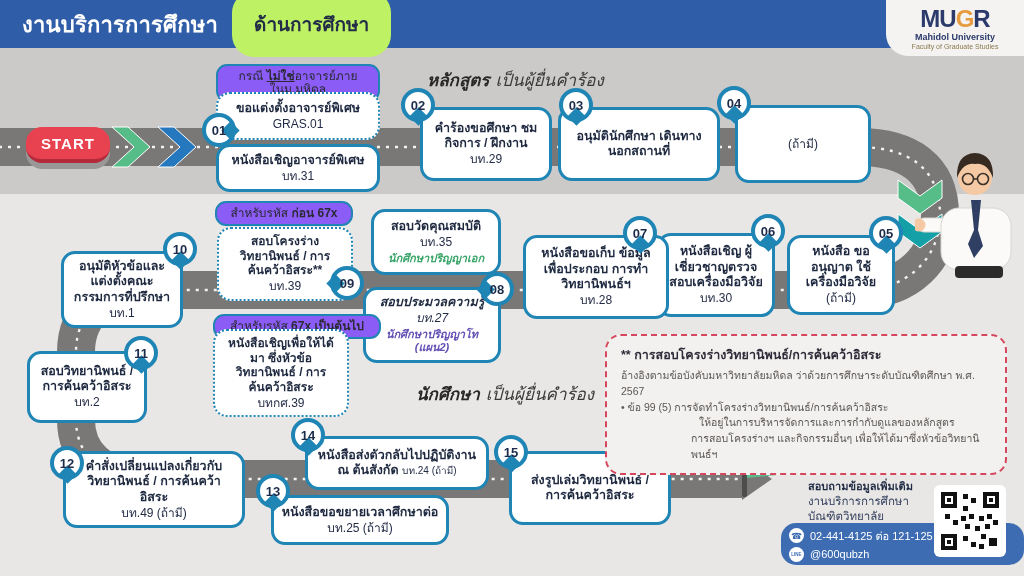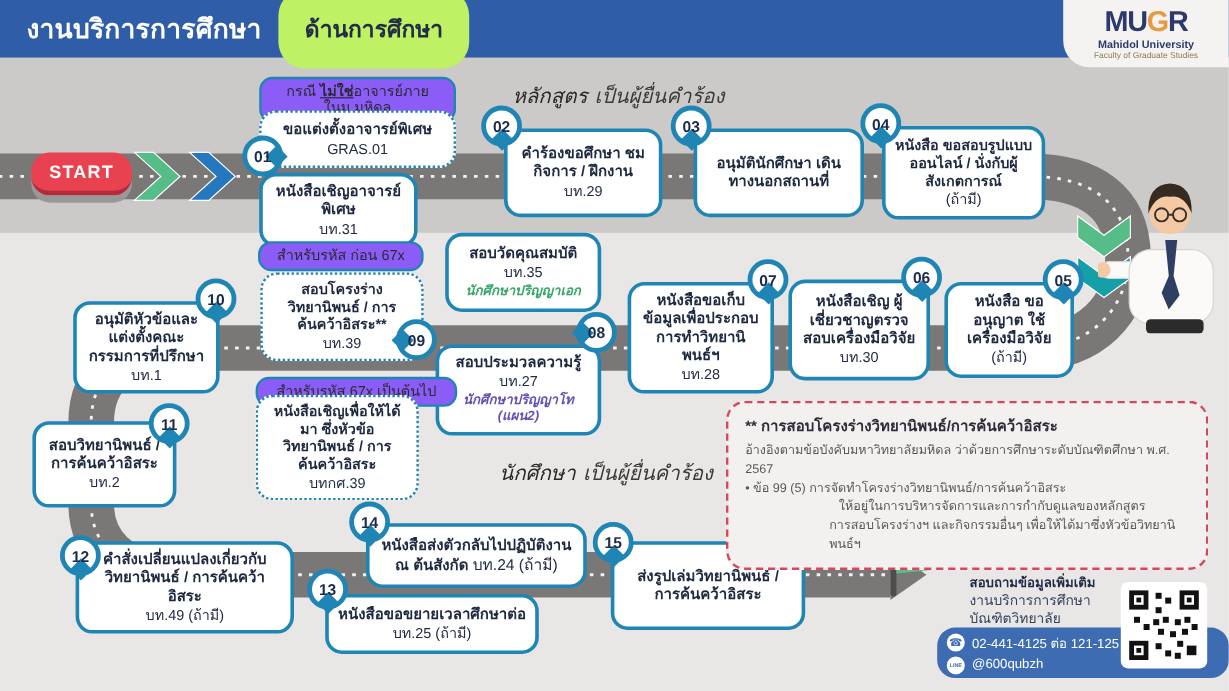--- a/index.html
+++ b/index.html
@@ -15,32 +15,32 @@
   .logo-brand .g{color:#e79b3f;}
   .logo-l1{font-size:9px;font-weight:bold;color:#2b3a6b;margin-top:2px;}
   .logo-l2{font-size:7px;color:#8a7a4f;margin-top:1px;}
   
   svg.layer{position:absolute;left:0;top:0;z-index:1;}
   .person{position:absolute;left:915px;top:138px;z-index:2;}
   
   .start-btn{position:absolute;left:26px;top:127px;width:84px;height:32px;background:#e8414f;border-radius:16px;border-bottom:4px solid #b32a3b;box-shadow:0 6px 0 #9a9896;color:#fff;font-weight:bold;font-size:15px;letter-spacing:1px;display:flex;align-items:center;justify-content:center;z-index:3;}
   
   .sec{position:absolute;z-index:4;font-style:italic;font-size:17px;color:#3c3a38;}
-  .sec b{font-weight:400;color:#2a2826;margin-right:6px;}
+  .sec b{font-weight:700;color:#2a2826;margin-right:6px;}
   
   .box{position:absolute;z-index:4;background:#fff;border:3px solid #1f85b5;border-radius:14px;display:flex;flex-direction:column;align-items:center;justify-content:center;text-align:center;padding:5px 7px;box-sizing:border-box;line-height:1.22;}
   .box.dotted{border:2.5px dotted #1f85b5;}
   .box .t{font-weight:bold;font-size:12.5px;color:#1e2940;}
   .box .c{font-size:12px;color:#232c46;margin-top:1px;}
-  .box .ci{font-weight:normal;font-size:13px;color:#232c46;}
+  .box .ci{font-weight:normal;font-size:10px;color:#232c46;}
   .box .n-green{font-size:11px;font-weight:bold;font-style:italic;color:#3aa569;margin-top:2px;}
   .box .n-purple{font-size:11px;font-weight:bold;font-style:italic;color:#6550b4;margin-top:2px;}
-  .box.ital .t,.box.ital .c{}
+  .box.ital .t,.box.ital .c{font-style:italic;}
   .pill-label{position:absolute;z-index:4;background:#8b5cf6;border:2px solid #1f85b5;border-radius:11px;font-size:12px;color:#2a2a33;text-align:center;padding:4px 4px;box-sizing:border-box;line-height:1.1;}
-  .pill-label b{font-weight:400;}
+  .pill-label b{font-weight:700;}
   .pill-label .u{text-decoration:underline;font-weight:800;}
   
   .pin{position:absolute;z-index:5;width:34px;height:34px;background:#fff;border:4.5px solid #1f85b5;border-radius:50%;box-sizing:border-box;display:flex;align-items:center;justify-content:center;font-weight:bold;font-size:13px;color:#1c2b4a;}
   .pin::before{content:"";position:absolute;width:13px;height:13px;background:#1f85b5;transform:rotate(45deg);z-index:-1;}
   .pin.tail-d::before{bottom:-5px;left:50%;margin-left:-6.5px;}
   .pin.tail-r::before{right:-5px;top:50%;margin-top:-6.5px;}
   .pin.tail-l::before{left:-5px;top:50%;margin-top:-6.5px;}
   
   .note-box{position:absolute;left:605px;top:334px;width:402px;z-index:4;background:#f3f1ef;border:2.5px dashed #d6475e;border-radius:16px;padding:9px 14px 10px 14px;box-sizing:border-box;}
   .note-title{font-size:12.5px;font-weight:bold;color:#2e2c38;margin-bottom:3px;}
@@ -101,45 +101,44 @@
     <b>นักศึกษา</b><span>เป็นผู้ยื่นคำร้อง</span>
   </div>
 
   <div class="pill-label" style="left:216px;top:64px;width:164px;">
     <span>กรณี </span><span class="u">ไม่ใช่</span><span>อาจารย์ภายในม.มหิดล</span>
   </div>
   <div class="box dotted" style="left:216px;top:92px;width:164px;min-height:48px;">
     <div class="t">ขอแต่งตั้งอาจารย์พิเศษ</div>
     <div class="c">GRAS.01</div>
   </div>
-  <div class="box" style="left:216px;top:144px;width:132px;min-height:48px;">
+  <div class="box" style="left:216px;top:144px;width:164px;min-height:48px;">
     <div class="t">หนังสือเชิญอาจารย์พิเศษ</div>
     <div class="c">บท.31</div>
   </div>
   <div class="pin tail-r" style="left:202px;top:113px;">
       <span>01</span>
     </div>
 
   <div class="box" style="left:420px;top:107px;width:132px;min-height:74px;">
     <div class="t">คำร้องขอศึกษา ชมกิจการ / ฝึกงาน</div>
     <div class="c">บท.29</div>
   </div>
   <div class="pin tail-d" style="left:401px;top:88px;">
       <span>02</span>
     </div>
 
-  <div class="box" style="left:578px;top:107px;width:142px;min-height:74px;">
+  <div class="box" style="left:558px;top:107px;width:162px;min-height:74px;">
     <div class="t">อนุมัตินักศึกษา เดินทางนอกสถานที่</div>
   </div>
   <div class="pin tail-d" style="left:559px;top:88px;">
       <span>03</span>
     </div>
 
   <div class="box" style="left:735px;top:105px;width:136px;min-height:78px;font-size:11.5px;">
-    <div class="t" style="font-size:12px;">หนังสือ ขอสอบรูปแบบออนไลน์ / นั่งกับผู้สังเกตการณ์</div>
     <div class="c">(ถ้ามี)</div>
   </div>
   <div class="pin tail-d" style="left:717px;top:86px;">
       <span>04</span>
     </div>
 
   <div class="box" style="left:787px;top:235px;width:108px;min-height:80px;">
     <div class="t">หนังสือ ขออนุญาต ใช้เครื่องมือวิจัย</div>
     <div class="c">(ถ้ามี)</div>
   </div>
@@ -148,39 +147,39 @@
     </div>
 
   <div class="box" style="left:657px;top:233px;width:118px;min-height:84px;">
     <div class="t">หนังสือเชิญ ผู้เชี่ยวชาญตรวจ สอบเครื่องมือวิจัย</div>
     <div class="c">บท.30</div>
   </div>
   <div class="pin tail-d" style="left:751px;top:214px;">
       <span>06</span>
     </div>
 
-  <div class="box" style="left:523px;top:235px;width:122px;min-height:84px;">
+  <div class="box" style="left:523px;top:235px;width:146px;min-height:84px;">
     <div class="t">หนังสือขอเก็บ ข้อมูลเพื่อประกอบ การทำวิทยานิพนธ์ฯ</div>
     <div class="c">บท.28</div>
   </div>
   <div class="pin tail-d" style="left:623px;top:216px;">
       <span>07</span>
     </div>
 
-  <div class="box" style="left:371px;top:194px;width:130px;min-height:66px;">
+  <div class="box" style="left:371px;top:209px;width:130px;min-height:66px;">
     <div class="t">สอบวัดคุณสมบัติ</div>
     <div class="c">บท.35</div>
     <div class="n-green">นักศึกษาปริญญาเอก</div>
   </div>
   <div class="box ital" style="left:363px;top:287px;width:138px;min-height:74px;">
     <div class="t">สอบประมวลความรู้</div>
     <div class="c">บท.27</div>
     <div class="n-purple">นักศึกษาปริญญาโท (แผน2)</div>
   </div>
-  <div class="pin tail-l" style="left:480px;top:260px;justify-content:center;">
+  <div class="pin tail-l" style="left:480px;top:272px;justify-content:center;">
       <span>08</span>
     </div>
 
   <div class="pill-label" style="left:215px;top:201px;width:138px;">
     <span>สำหรับรหัส </span><b>ก่อน 67x</b>
   </div>
   <div class="box dotted" style="left:217px;top:227px;width:136px;min-height:66px;">
     <div class="t" style="font-size:12px;">สอบโครงร่าง วิทยานิพนธ์ / การค้นคว้าอิสระ**</div>
     <div class="c">บท.39</div>
   </div>

